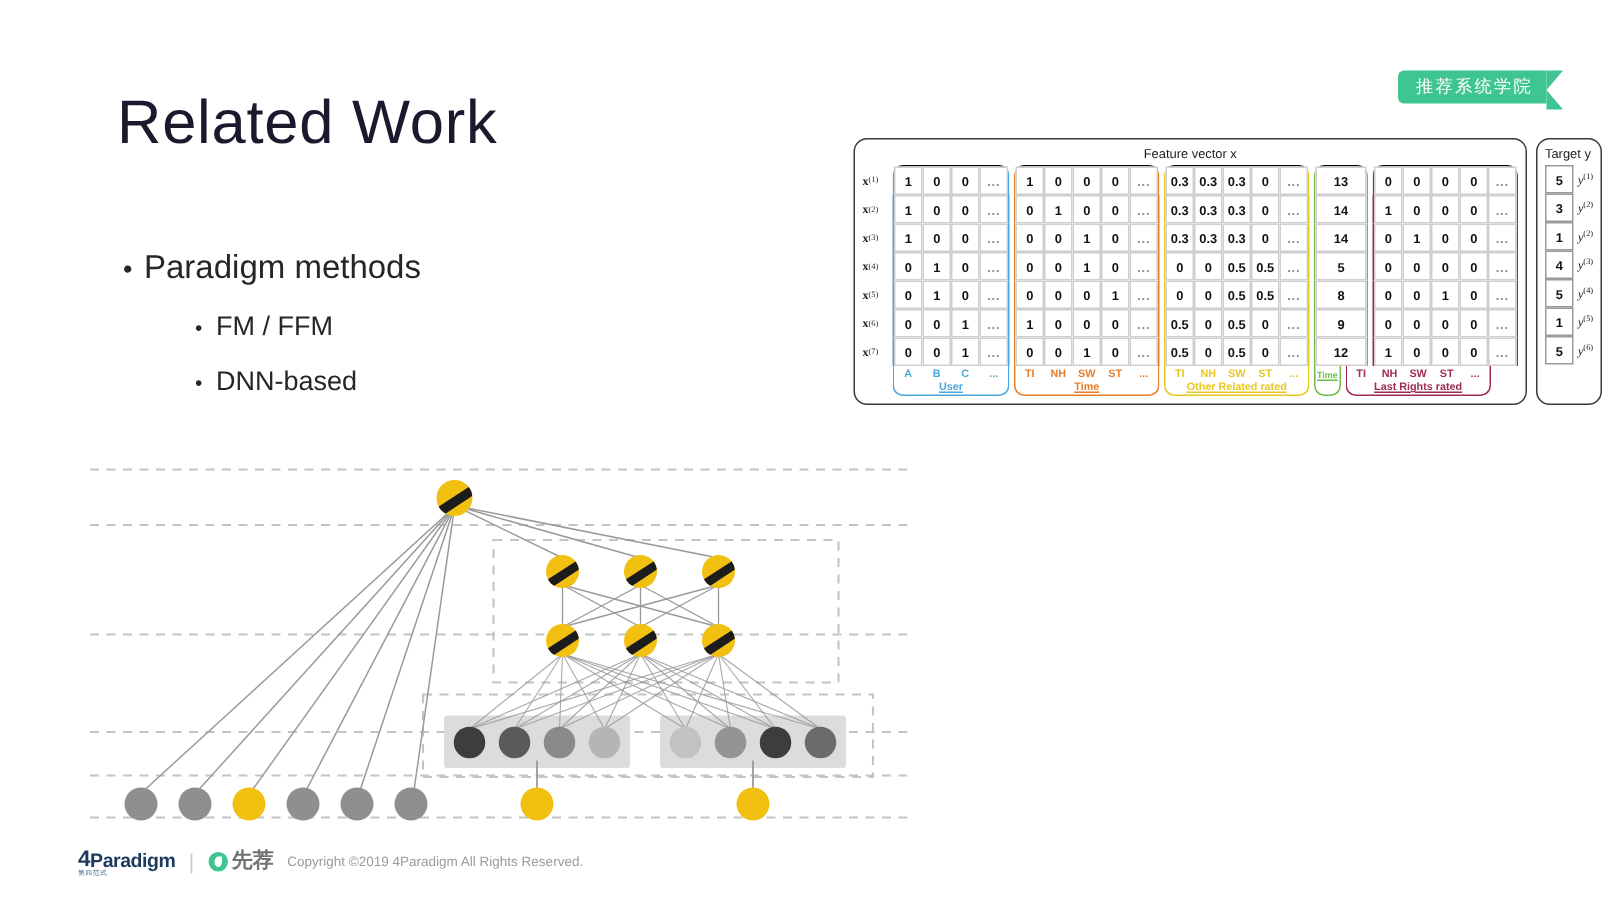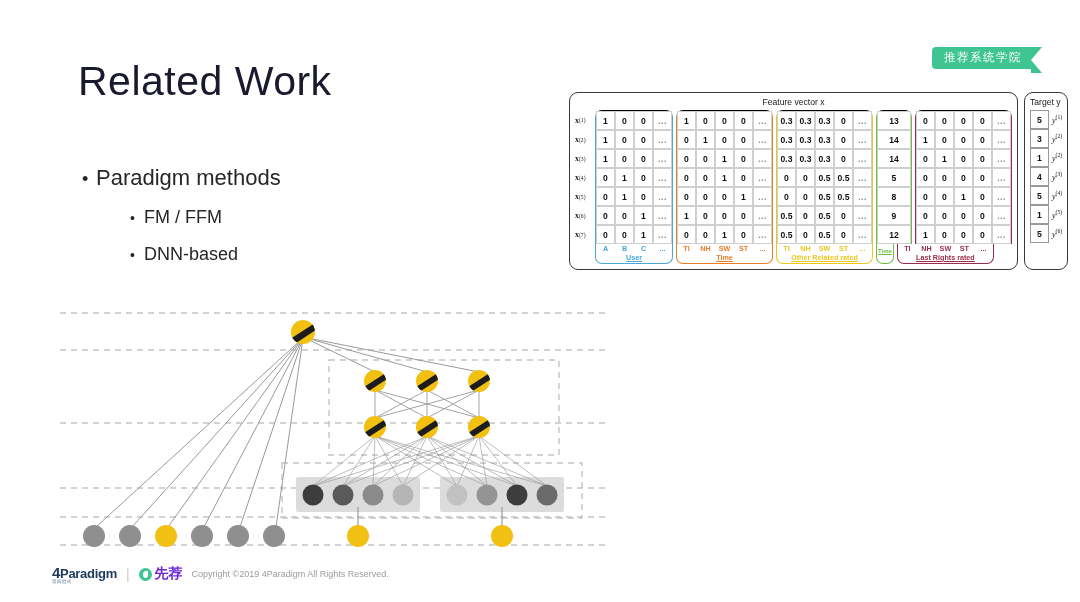--- a/index.html
+++ b/index.html
@@ -101,21 +101,21 @@
   .logoxj { display: flex; align-items: center; gap: 3px; }
   .xj-circle {
     width: 13px; height: 13px; border-radius: 50%;
     background: #3ec592; position: relative;
   }
   .xj-circle::after {
     content: ""; position: absolute; left: 4px; top: 3px;
     width: 5px; height: 7px; border-radius: 50% 0 50% 50%;
     background: #fff;
   }
-  .xj-text { font-size: 14px; font-weight: bold; color: #6d28d9; font-family: "DejaVu Sans", sans-serif; }
+  .xj-text { font-size: 14px; font-weight: bold; color: #737373; font-family: "DejaVu Sans", sans-serif; }
   .copy { font-size: 9px; color: #9b9b9b; }
   .logosub { font-size: 4.5px; color: #4a6f93; letter-spacing: 0.4px; }
   .logo4p-wrap { display: flex; flex-direction: column; align-items: flex-start; line-height: 1; }
 </style>
 </head>
 <body>
 
 <div class="slide">
 
   <div class="title">Related Work</div>

